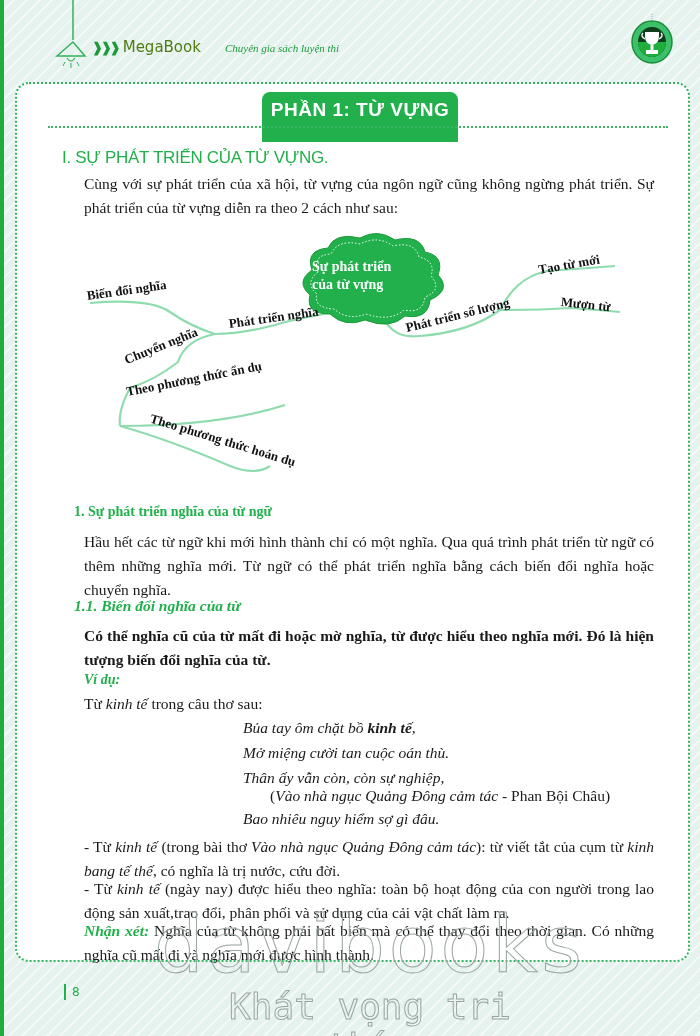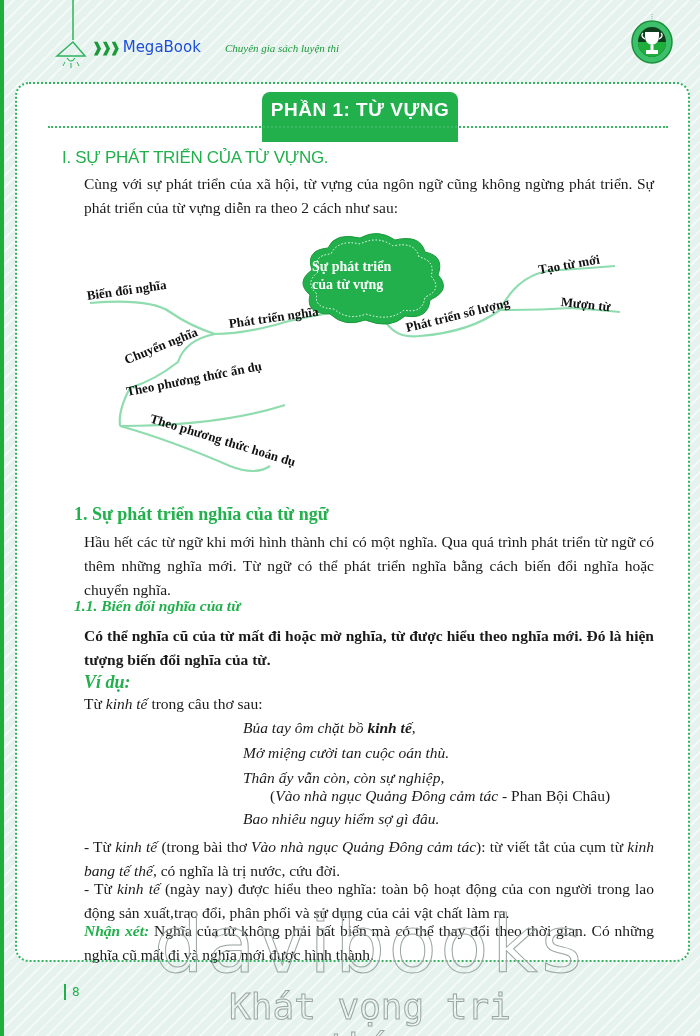--- a/index.html
+++ b/index.html
@@ -10,21 +10,21 @@
     color: #1a1a1a;
     background-color: #e6f2ee;
     background-image: repeating-linear-gradient(135deg, rgba(255,255,255,0.55) 0px, rgba(255,255,255,0.55) 2px, transparent 2px, transparent 9px);
   }
   .left-edge { position: absolute; left: 0; top: 0; width: 4px; height: 1036px; background: #1fae3c; }
 
   
   .lamp { position: absolute; left: 53px; top: 0; width: 34px; height: 70px; }
   .brand { position: absolute; left: 92px; top: 38px; display: flex; align-items: baseline; gap: 4px; }
   .brand-mark { color: #1b9a3a; font-family: "Liberation Sans", sans-serif; font-weight: 700; font-size: 13px; letter-spacing: -2px; }
-  .brand-name { color: #1d4ed8; font-family: "DejaVu Sans", sans-serif; font-size: 15px; font-weight: 400; }
+  .brand-name { color: #4d7c0f; font-family: "DejaVu Sans", sans-serif; font-size: 15px; font-weight: 400; }
   .brand-tag { color: #1b9a3a; font-family: "Liberation Serif", serif; font-style: italic; font-size: 11px; margin-left: 20px; }
   .trophy { position: absolute; left: 630px; top: 14px; width: 44px; height: 50px; }
 
   
   .frame {
     position: absolute; left: 15px; top: 82px; width: 675px; height: 880px;
     background: #ffffff;
     border: 2px dotted #2fb35c;
     border-radius: 14px;
   }
@@ -35,21 +35,21 @@
     font-size: 19px; text-align: center; line-height: 36px; letter-spacing: 0.5px;
   }
   .tab-rule { position: absolute; left: 48px; top: 126px; width: 620px; border-top: 2px dotted #3bb765; }
 
   .h-section {
     position: absolute; left: 62px; top: 148px;
     font-family: "Liberation Sans", sans-serif; font-weight: 400; font-size: 17px;
     color: #21b04b; letter-spacing: -0.3px;
   }
   .para { position: absolute; left: 84px; width: 570px; font-size: 15.5px; line-height: 24px; text-align: justify; }
-  .green-h { position: absolute; font-weight: 700; color: #21b04b; font-size: 18px; }
+  .green-h { position: absolute; font-weight: 700; color: #21b04b; font-size: 14px; }
   .green-it { font-style: italic; }
 
   
   .mindmap { position: absolute; left: 60px; top: 230px; width: 600px; height: 250px; }
   .mm-label { position: absolute; font-weight: 700; font-size: 13px; color: #111; white-space: nowrap; transform-origin: left bottom; }
   .cloud-text {
     position: absolute; left: 312px; top: 258px; width: 100px; text-align: left;
     color: #fff; font-weight: 700; font-size: 14px; line-height: 18px;
   }
 

